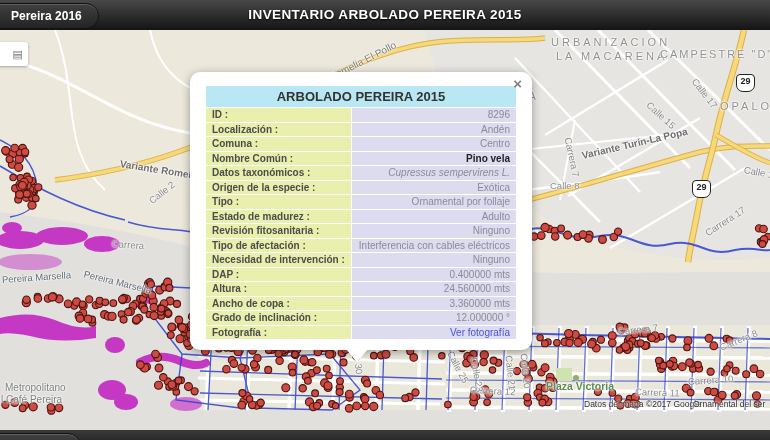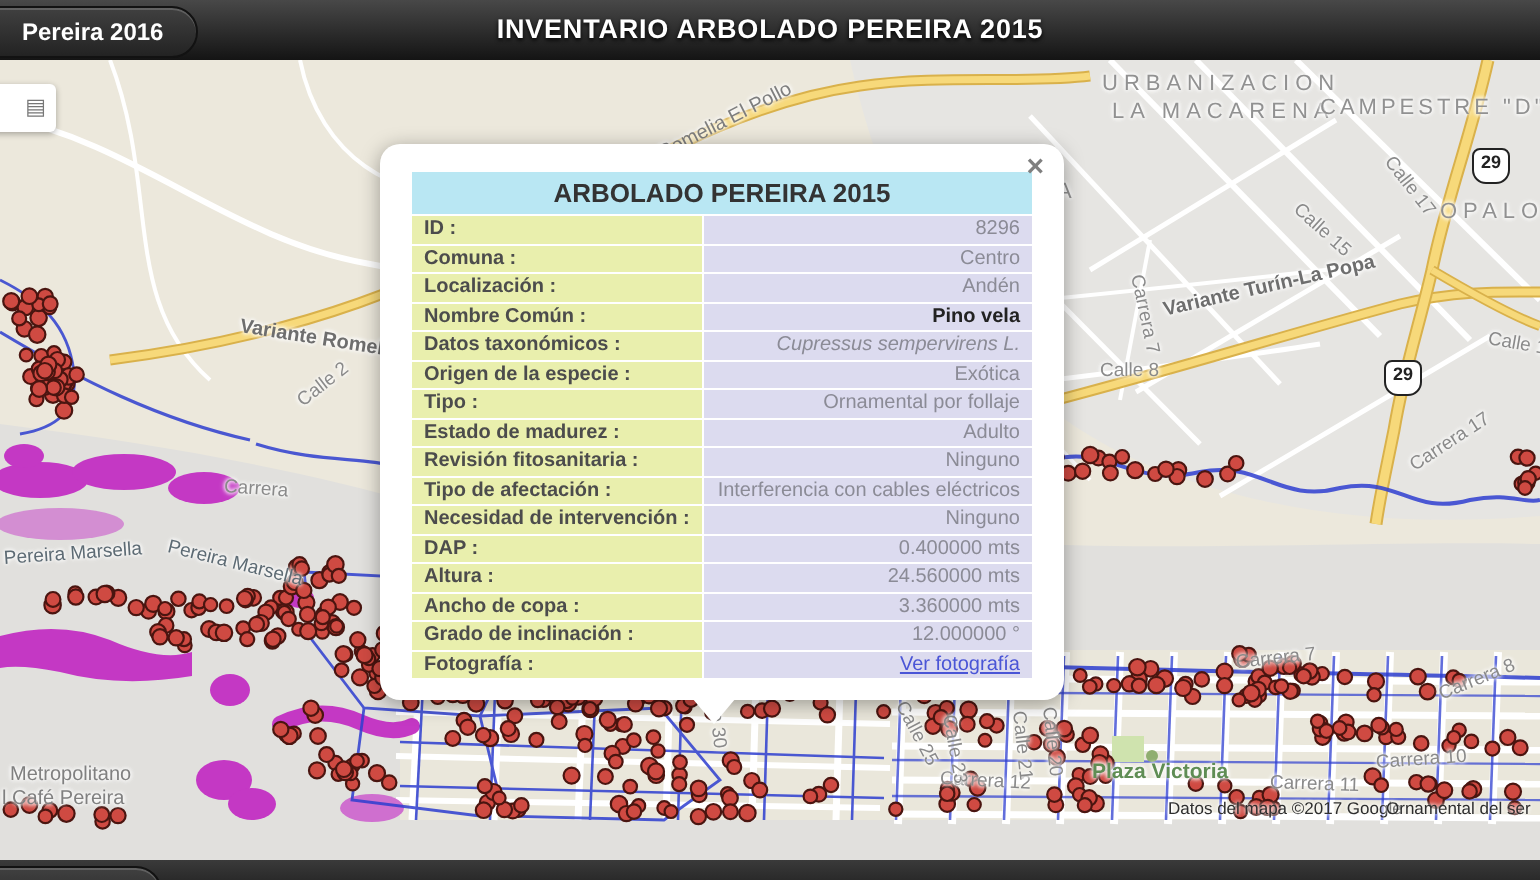--- a/index.html
+++ b/index.html
@@ -41,21 +41,21 @@
   .popup-close{position:absolute;top:4px;right:10px;color:#7f7f7f;font-size:15px;
        line-height:15px;cursor:pointer;font-weight:bold;}
   .popup table{border-collapse:separate;border-spacing:1px;width:100%;background:#fff;}
   .popup th{background:var(--table_header_bg,#b9e7f3);font-size:13px;padding:3px 2px;
        color:#333;text-align:center;}
   .popup td{font-size:10px;line-height:11.5px;padding:1px 6px;white-space:nowrap;}
   .popup td.l{background:var(--label_col_bg,#e9efad);font-weight:bold;color:#4c4c4c;}
   .popup td.v{background:var(--value_col_bg,#dcdbef);color:#8b8b96;text-align:right;}
   .popup td.v.bold{color:#222;font-weight:bold;padding-left:30px;}
   .popup td.v.italic{font-style:italic;margin-left:20px;}
-  .popup td.v.link span{color:var(--link,#4a55d6);text-decoration:underline;cursor:pointer;}
+  .popup td.v.link span{color:var(--link,#4a55d6);cursor:pointer;}
   .popup-tail{position:absolute;left:156px;top:100%;width:0;height:0;margin-top:-1px;
        border:11px solid transparent;border-top:13px solid #fff;border-bottom:0;}
 </style>
 </head>
 <body>
 
 <div class="app">
 
   <div class="map">
     <svg id="map-svg" width="770" height="440" viewBox="0 0 770 440">
@@ -726,26 +726,26 @@
         <tr>
             <th colspan="2">ARBOLADO PEREIRA 2015</th>
           </tr>
       </thead>
       <tbody id="popup-rows">
           <tr>
             <td class="l">ID :</td>
             <td class="v"><span>8296</span></td>
           </tr>
           <tr>
+            <td class="l">Localización :</td>
+            <td class="v"><span>Andén</span></td>
+          </tr>
+          <tr>
             <td class="l">Comuna :</td>
             <td class="v"><span>Centro</span></td>
-          </tr>
-          <tr>
-            <td class="l">Localización :</td>
-            <td class="v"><span>Andén</span></td>
           </tr>
           <tr>
             <td class="l">Nombre Común :</td>
             <td class="v bold"><span>Pino vela</span></td>
           </tr>
           <tr>
             <td class="l">Datos taxonómicos :</td>
             <td class="v italic"><span>Cupressus sempervirens L.</span></td>
           </tr>
           <tr>

